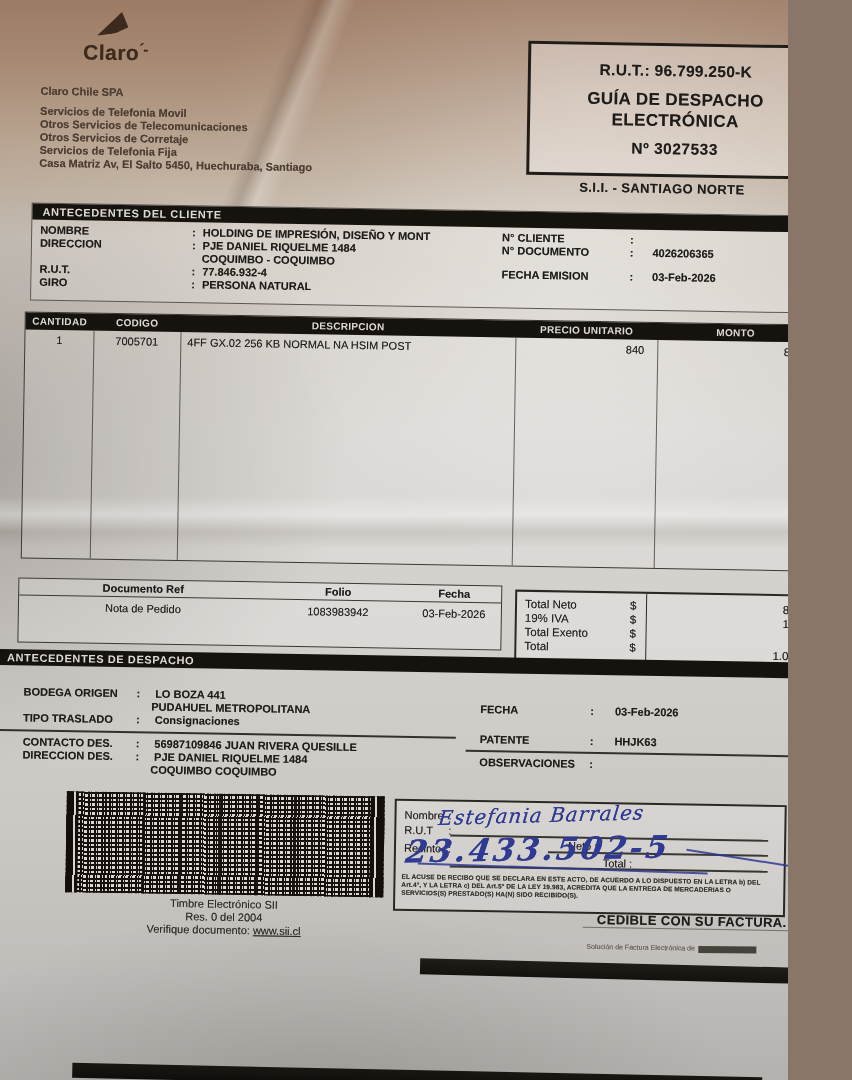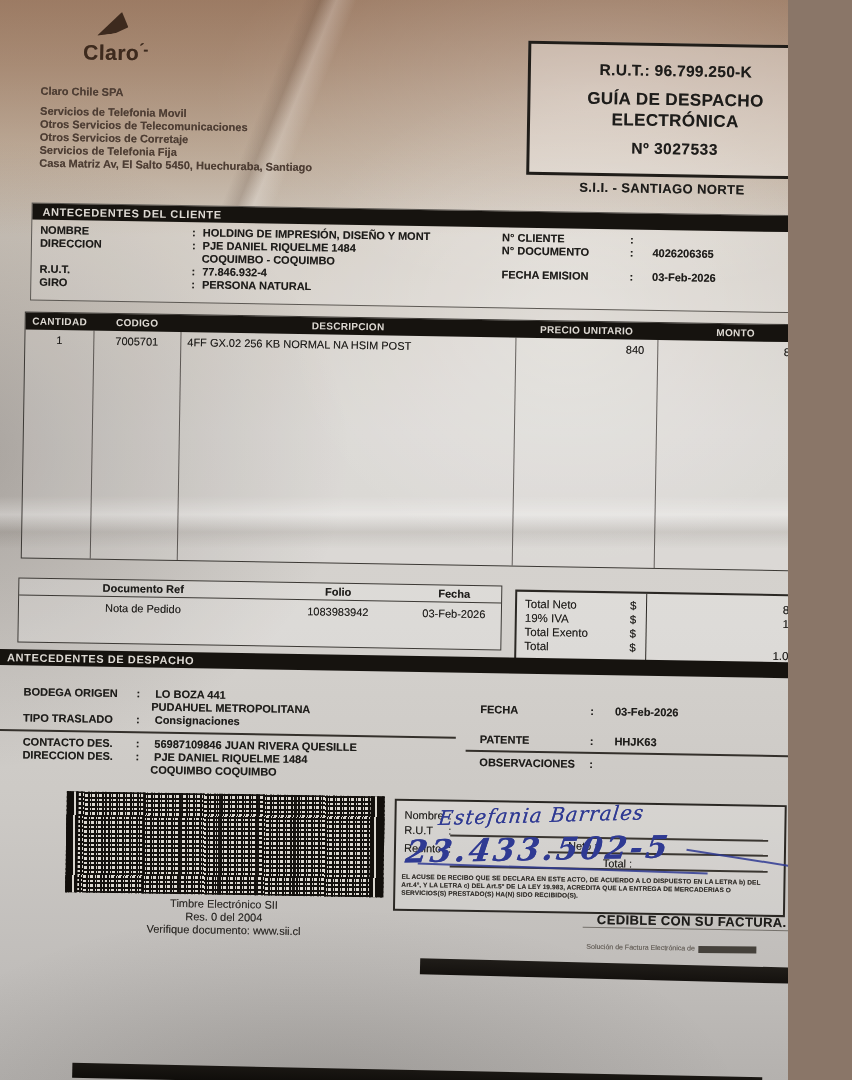--- a/index.html
+++ b/index.html
@@ -88,21 +88,21 @@
   .barcode{left:80px;top:790px;width:318px;height:101px;background-color:#dcd8d1;
     background-image:
       repeating-linear-gradient(90deg, rgba(18,15,12,.92) 0 2px, rgba(0,0,0,0) 2px 38px),
       repeating-linear-gradient(90deg,#14110e 0 2px,rgba(0,0,0,0) 2px 3px,#14110e 3px 4px,rgba(0,0,0,0) 4px 7px),
       repeating-linear-gradient(0deg,#14110e 0 2px,rgba(0,0,0,0) 2px 4px,#14110e 4px 6px,rgba(0,0,0,0) 6px 9px);}
   .barcode::before{content:"";position:absolute;left:0;top:0;bottom:0;width:12px;
     background:linear-gradient(90deg,#110e0b 0 7px,#d8d4cd 7px 9px,#110e0b 9px 12px);}
   .barcode::after{content:"";position:absolute;right:0;top:0;bottom:0;width:14px;
     background:linear-gradient(90deg,#110e0b 0 4px,#d8d4cd 4px 6px,#110e0b 6px 14px);}
   .stamp-cap{left:80px;top:894px;width:318px;text-align:center;font-size:11px;line-height:13px;color:#2c2a27;}
-  .stamp-cap .url{}
+  .stamp-cap .url{text-decoration:underline;}
 
   
   .acuse{left:408px;top:792px;width:388px;height:108px;border:2px solid #2b2824;background:rgba(255,255,255,.2);}
   .acuse .frow{font-weight:normal;font-size:11px;}
   .a-line{position:absolute;height:1.5px;background:#3a3631;}
   .legal{position:absolute;left:6px;top:72px;width:374px;font-size:6.5px;line-height:8px;color:#34312d;font-weight:bold;letter-spacing:.1px;}
   .hand{position:absolute;color:#2f3a93;font-family:"DejaVu Serif",serif;font-style:italic;text-shadow:0 0 .6px rgba(47,58,147,.8);}
   .hand-name{left:452px;top:794px;font-size:20px;transform:rotate(-2.5deg) skewX(-8deg);letter-spacing:1px;}
   .hand-rut{left:420px;top:822px;font-size:31px;font-weight:bold;transform:rotate(-2deg) skewX(-9deg);letter-spacing:3px;}
   .ink-stroke{position:absolute;background:#2f3a93;opacity:.85;}

